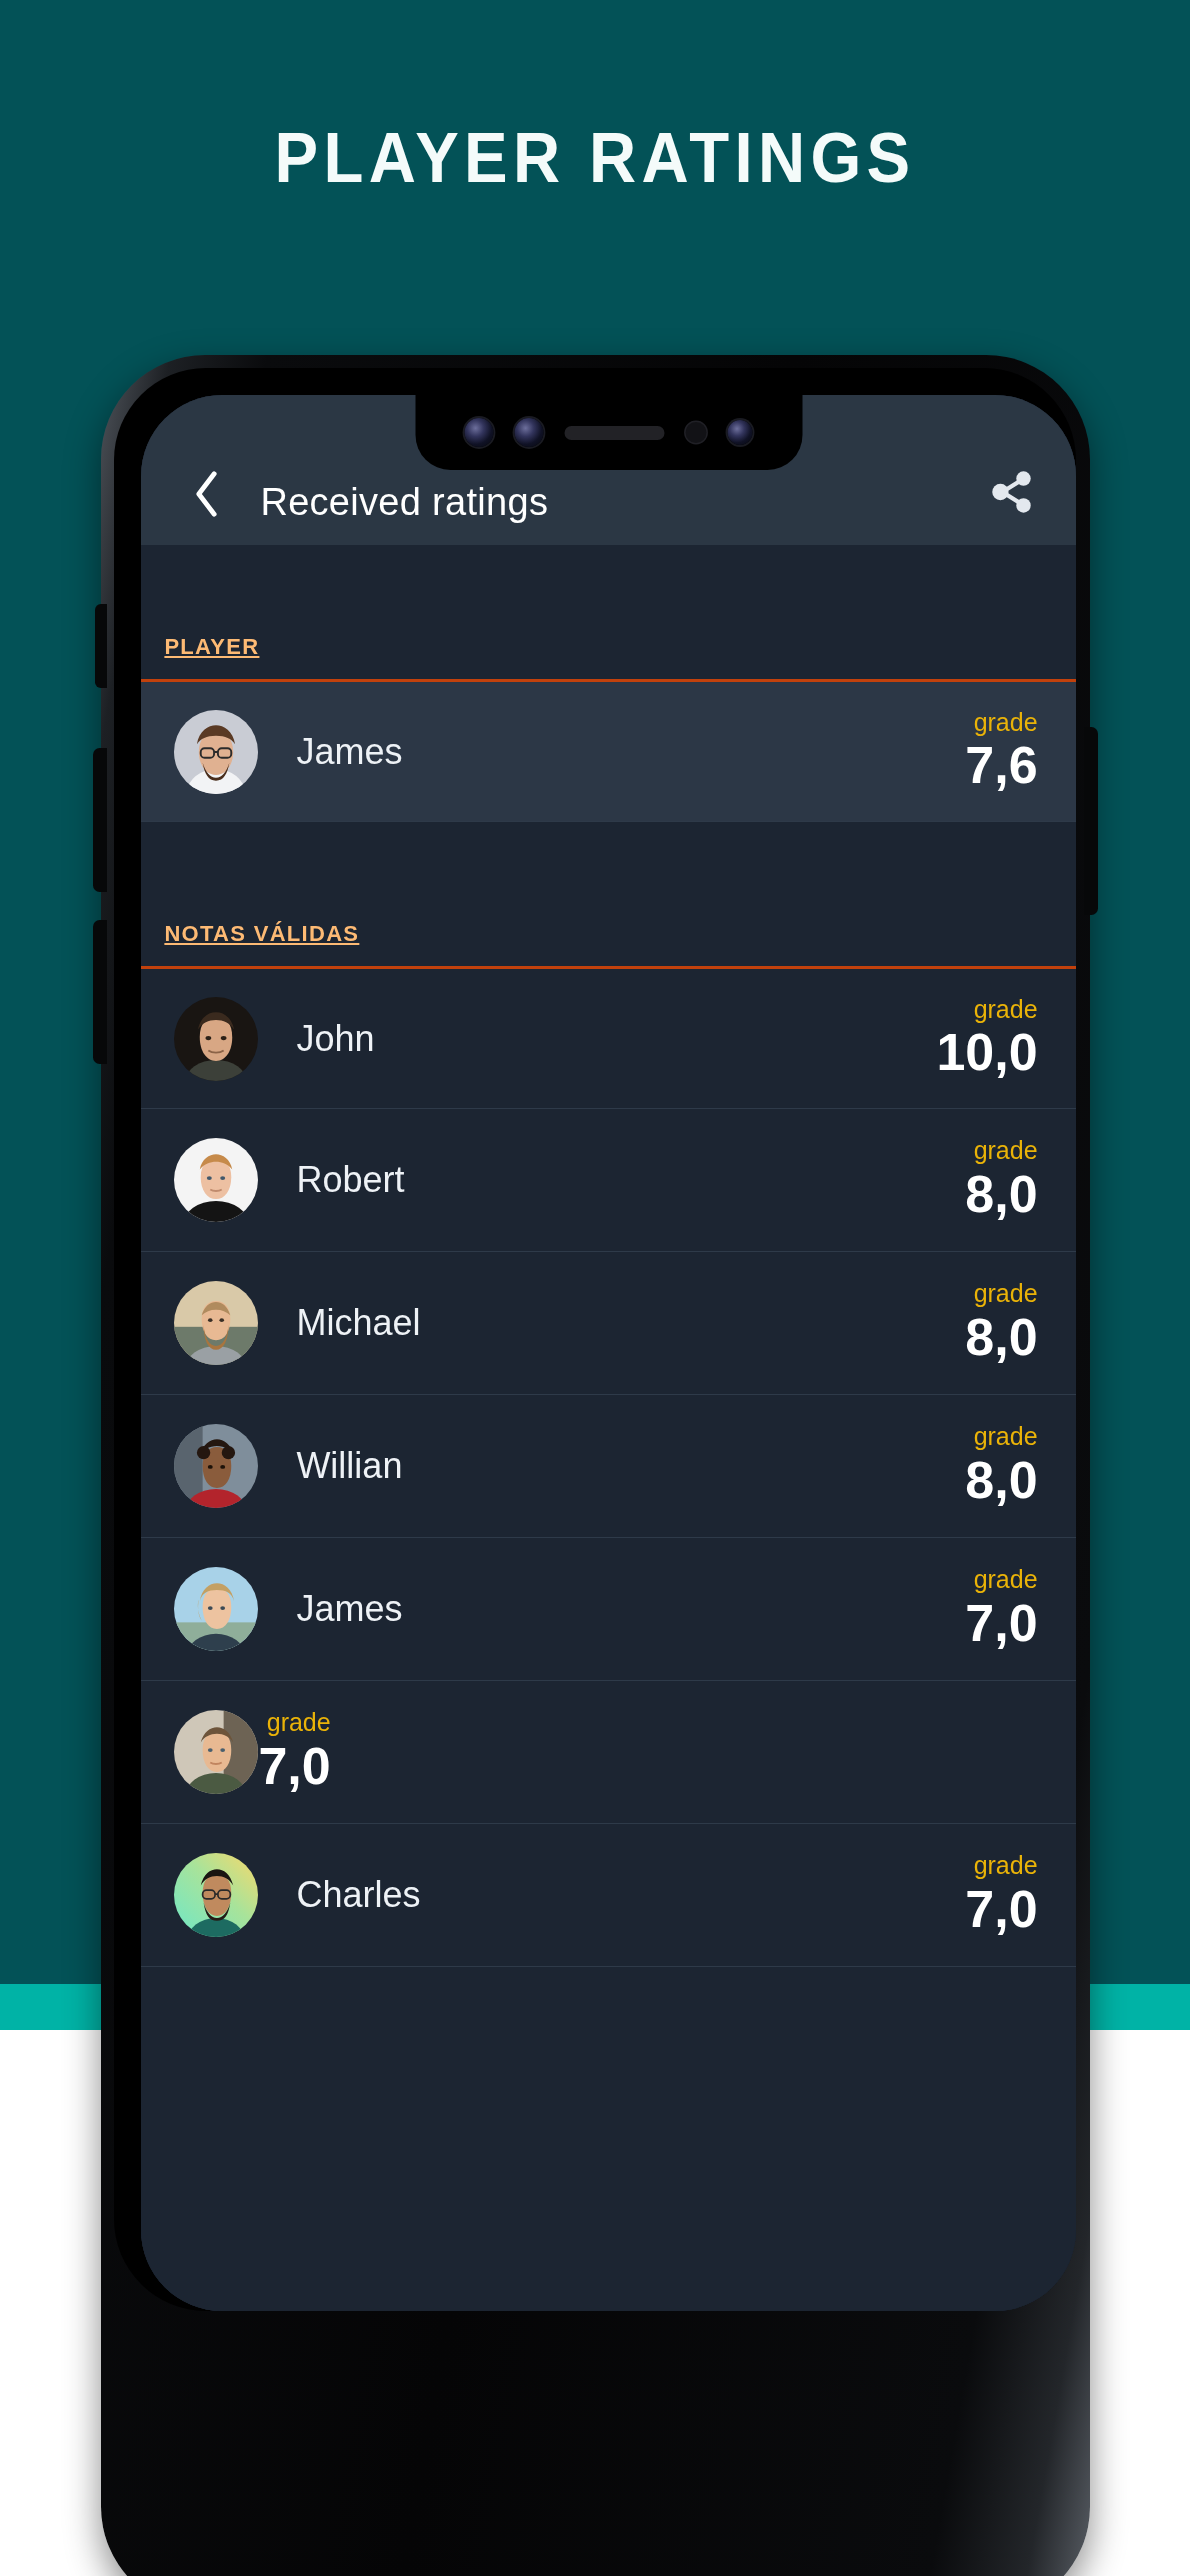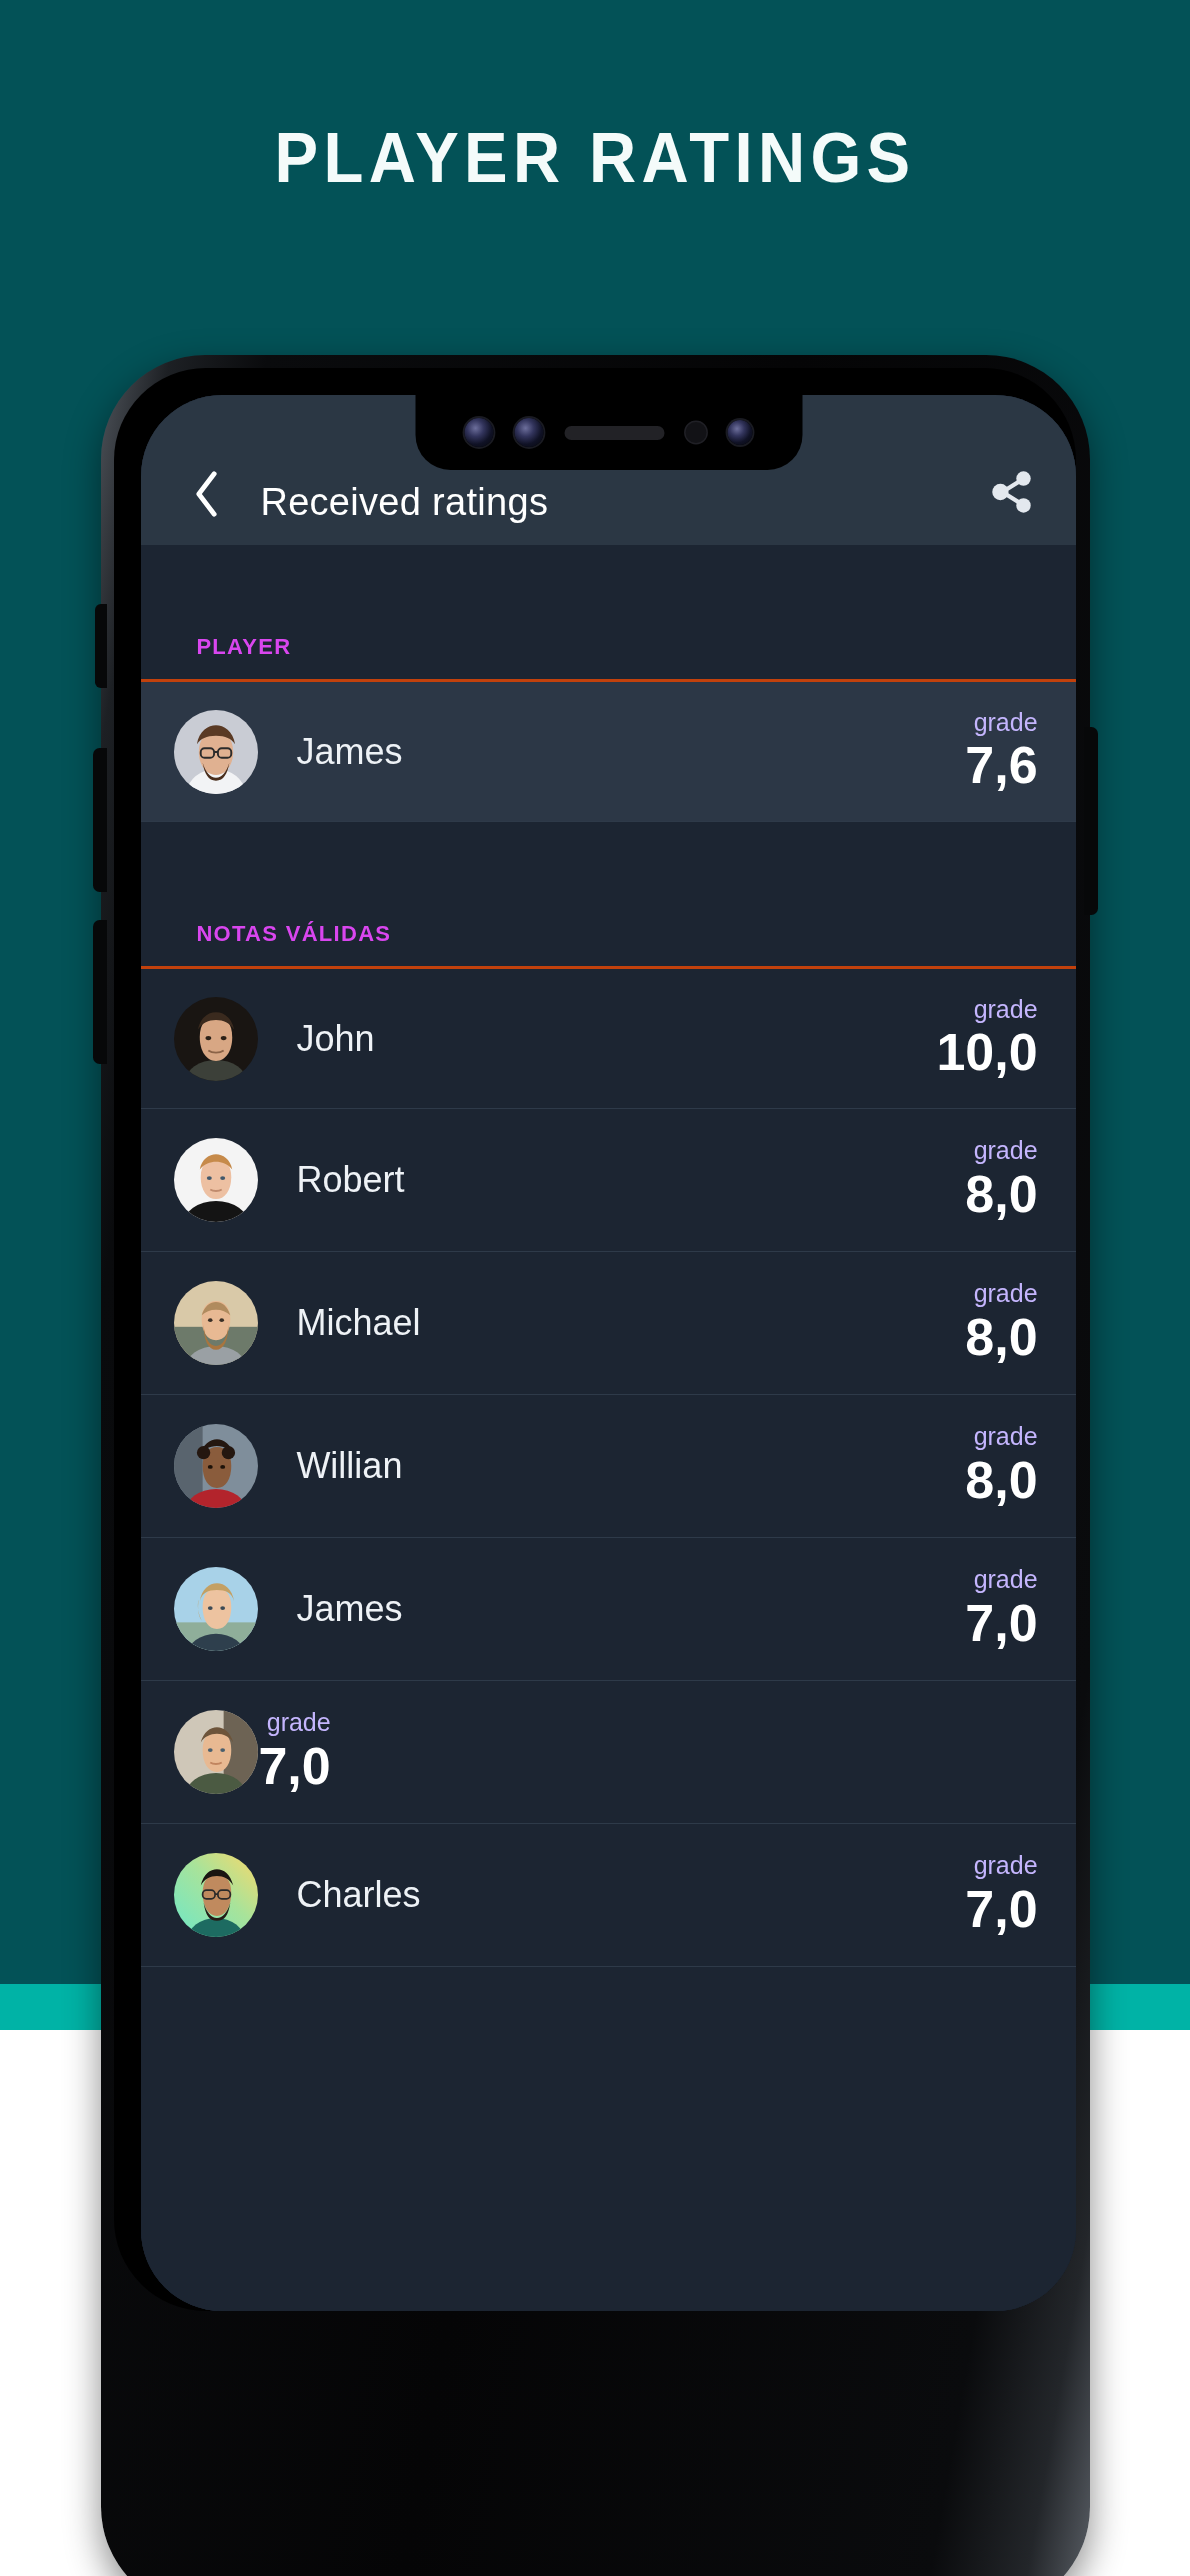--- a/index.html
+++ b/index.html
@@ -128,25 +128,26 @@
     width:61px; height:61px;
     display:flex; align-items:center; justify-content:center;
     cursor:pointer;
   }
 
   #app-body{ flex:1; overflow:hidden; background:#1c2532; }
 
   .section-header{
     font-size:22px;
     letter-spacing:1.3px;
-    color:#d946ef;
+    color:#fdba74;
     font-weight:bold;
-    padding:0 55px;
+    padding:0 23px;
     display:flex; align-items:flex-end;
     background:#1c2532;
+    text-decoration:underline;
   }
   #section-player{ height:134px; padding-bottom:19px; }
   #section-notas{ height:144px; padding-bottom:19px; }
 
   .row{
     display:flex; align-items:center;
     padding:0 33px;
     height:143px;
     border-top:3px solid #c2410c;
     border-bottom:1px solid #2e3a49;
@@ -167,21 +168,21 @@
     padding-left:38px;
     font-size:36px;
     color:#eef2f6;
   }
   .row-grade{
     text-align:right;
     padding-right:5.8px;
   }
   .grade-label{
     font-size:25px;
-    color:#c4b5fd;
+    color:#eab308;
     line-height:1.15;
   }
   .grade-value{
     font-size:52px;
     font-weight:bold;
     color:#ffffff;
     line-height:1.15;
   }
 </style>
 </head>

